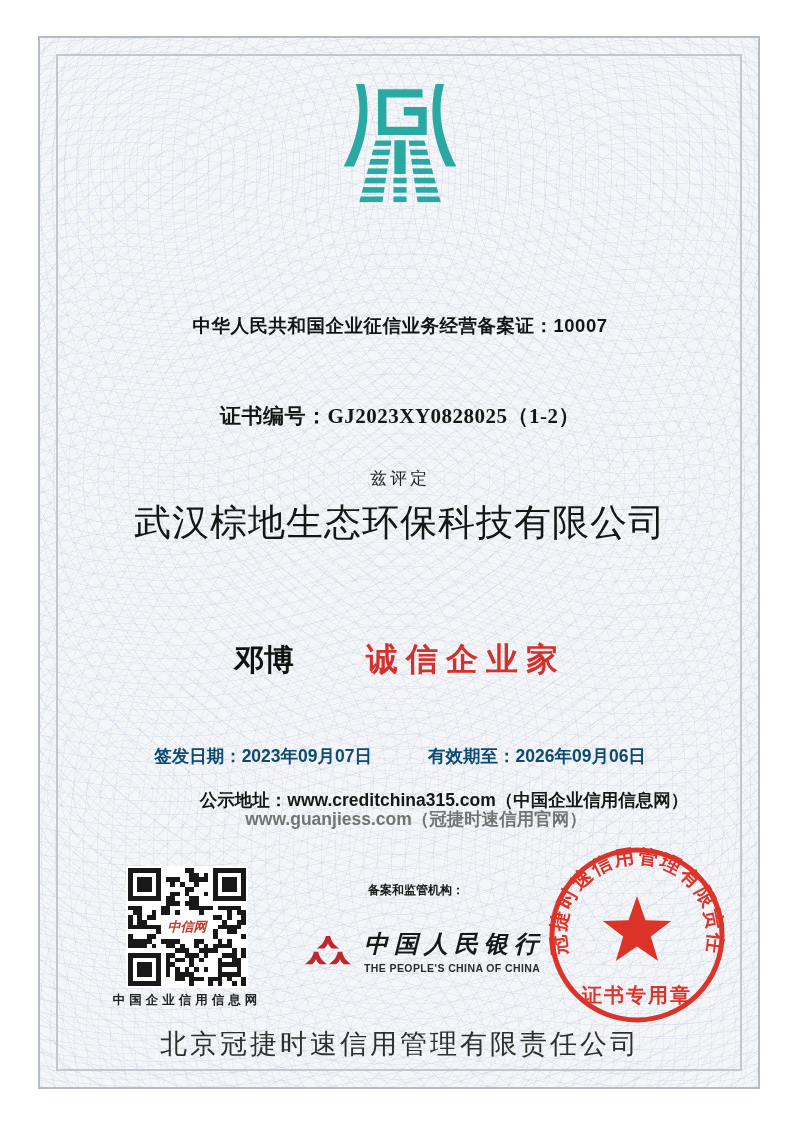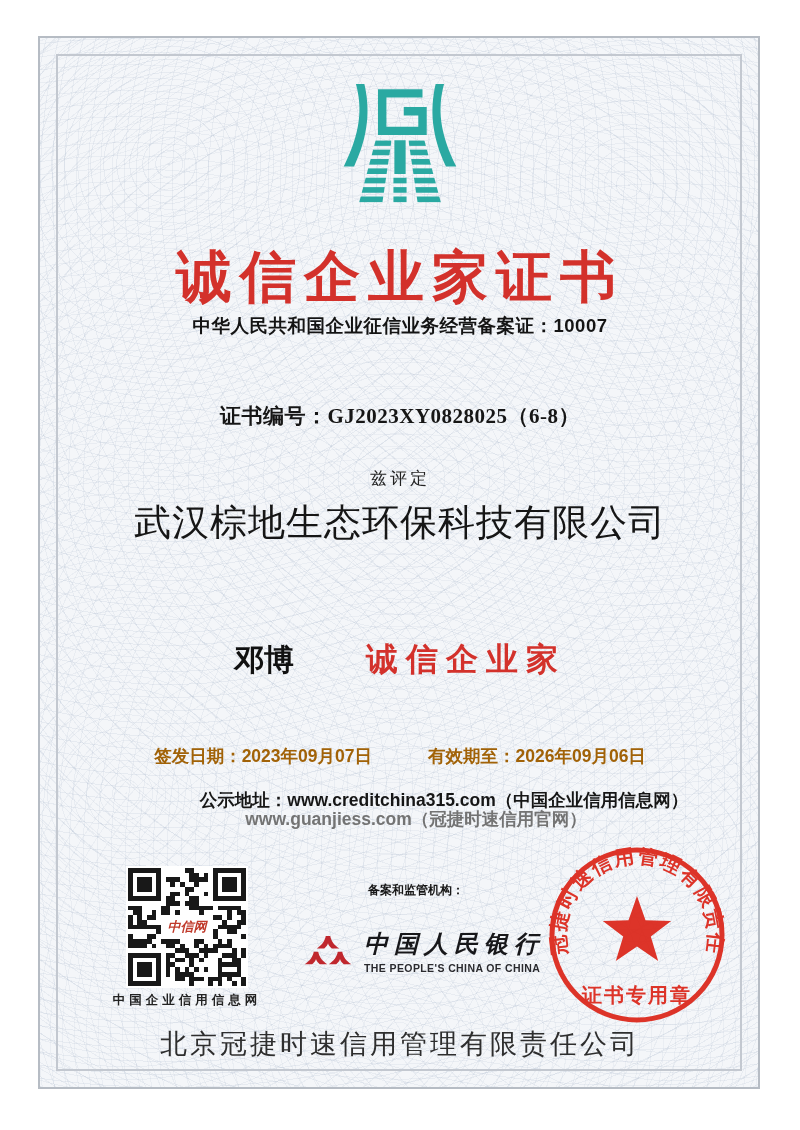--- a/index.html
+++ b/index.html
@@ -29,21 +29,21 @@
   .abs{position:absolute;left:0;width:100%;text-align:center;}
   .logo{position:absolute;left:50%;top:82px;transform:translateX(-50%);}
   .title{top:240px;font-size:56px;font-weight:800;letter-spacing:8px;color:#d3312b;}
   .subtitle{top:313px;font-size:18.5px;font-weight:700;letter-spacing:.5px;color:#141414;}
   .certno{top:402px;font-size:21px;font-weight:700;font-family:"Liberation Serif","DejaVu Serif",serif;letter-spacing:.5px;color:#161616;}
   .intro{top:467px;font-size:17px;font-family:"Liberation Serif","DejaVu Serif",serif;letter-spacing:3px;color:#222;}
   .company{top:498px;font-size:37px;font-weight:500;font-family:"Liberation Serif","DejaVu Serif",serif;letter-spacing:1px;color:#161616;}
   .honoree-row{top:638px;display:flex;justify-content:center;align-items:baseline;gap:72px;}
   .honoree-name{font-size:30px;font-weight:800;color:#111;}
   .honoree-title{font-size:32px;font-weight:800;letter-spacing:8px;color:#d3312b;}
-  .dates-row{top:744px;display:flex;justify-content:center;gap:56px;font-size:17.5px;font-weight:700;color:#a16207;}
+  .dates-row{top:744px;display:flex;justify-content:center;gap:56px;font-size:17.5px;font-weight:700;color:#0c4a6e;}
   .addr1{top:788px;font-size:17.5px;font-weight:700;color:#161616;margin-left:44px;}
   .addr2{top:807px;font-size:17.5px;font-weight:700;color:#737373;padding-left:16px;}
   
   .qr-box{position:absolute;left:126px;top:866px;width:122px;height:122px;background:#fff;padding:2px;box-sizing:border-box;}
   .qr-box svg{width:100%;height:100%;display:block;}
   .qr-center-label{
     position:absolute;left:50%;top:50%;transform:translate(-50%,-50%);
     background:rgba(255,255,255,.88);color:#c03a2b;font-size:13px;font-weight:700;
     font-style:italic;padding:1px 3px;white-space:nowrap;
   }
@@ -113,23 +113,22 @@
           <rect x="30" y="102" width="100" height="6"></rect>
             <rect x="30" y="112" width="100" height="6"></rect>
           <rect x="30" y="122" width="100" height="6"></rect>
         </g>
 
         <rect x="74" y="62" width="12" height="36"></rect>
       </g>
     </svg>
   </div>
 
-  <div class="abs title">诚信企业家证书</div>
   <div class="abs subtitle">中华人民共和国企业征信业务经营备案证：10007</div>
-  <div class="abs certno">证书编号：GJ2023XY0828025（6-8）</div>
+  <div class="abs certno">证书编号：GJ2023XY0828025（1-2）</div>
   <div class="abs company">武汉棕地生态环保科技有限公司</div>
   <div class="abs intro">兹评定</div>
 
   <div class="abs honoree-row">
     <span class="honoree-name">邓博</span>
     <span class="honoree-title">诚信企业家</span>
   </div>
 
   <div class="abs dates-row">
     <span>签发日期：2023年09月07日</span>

